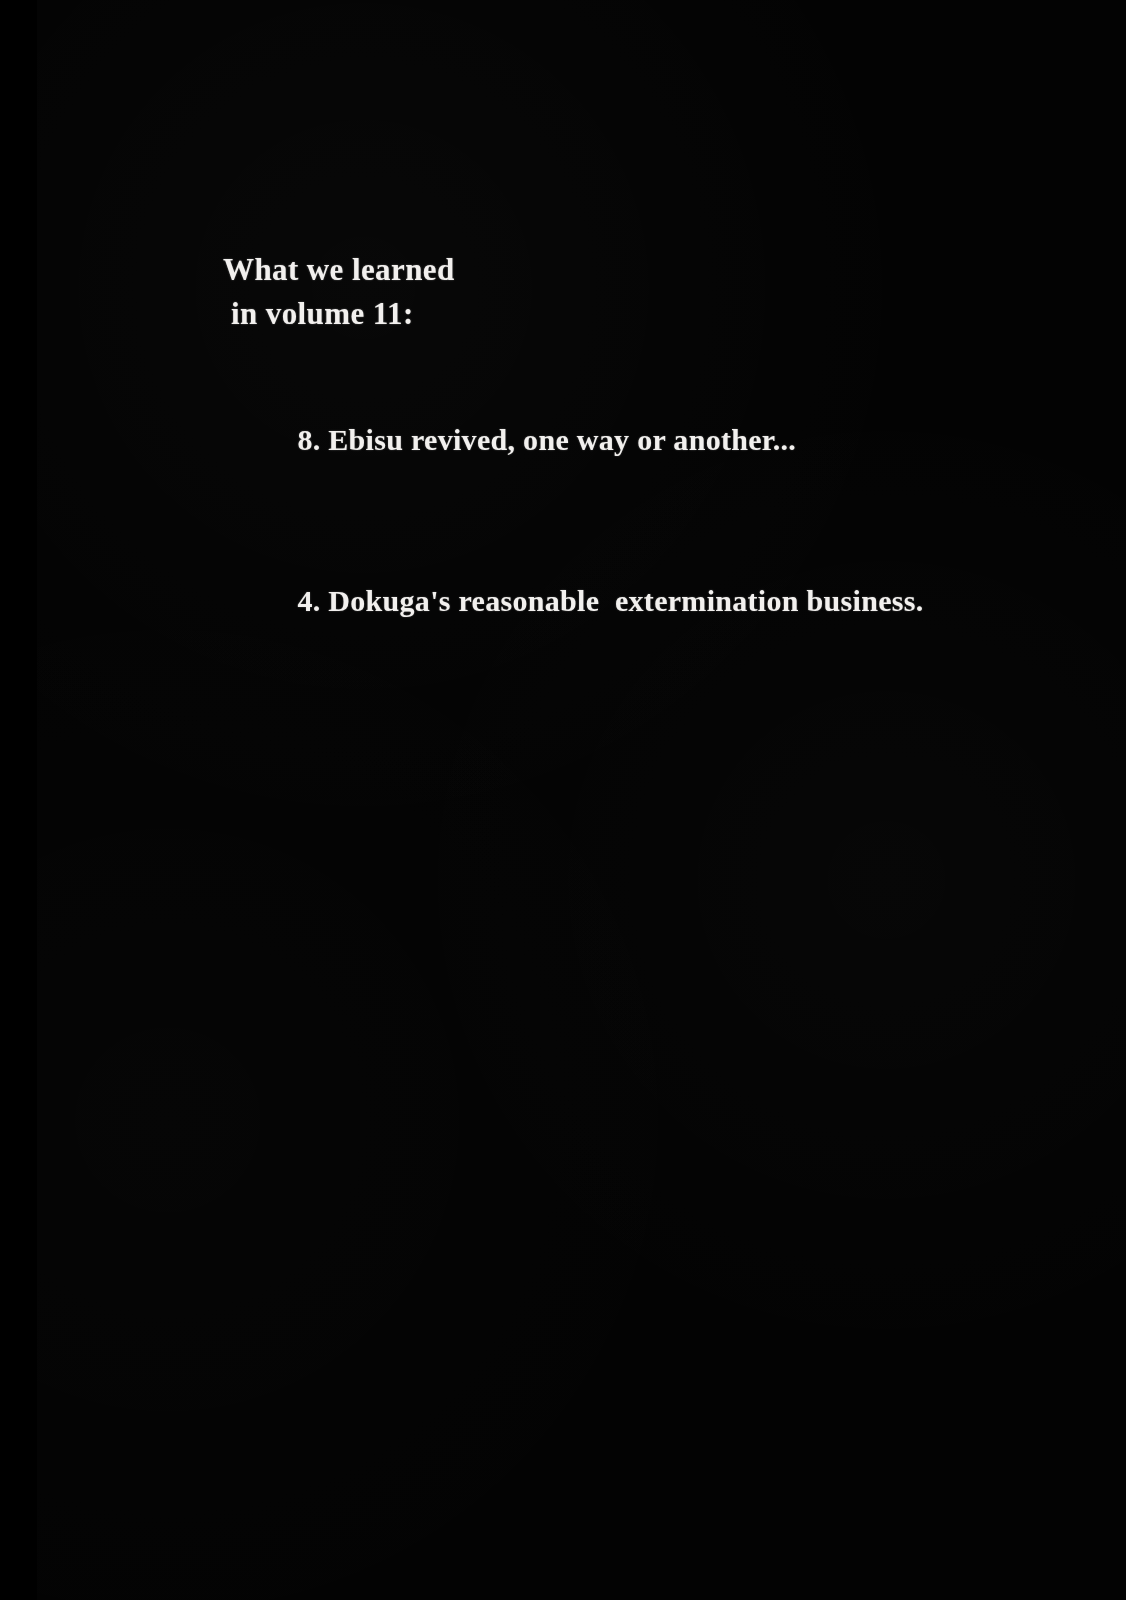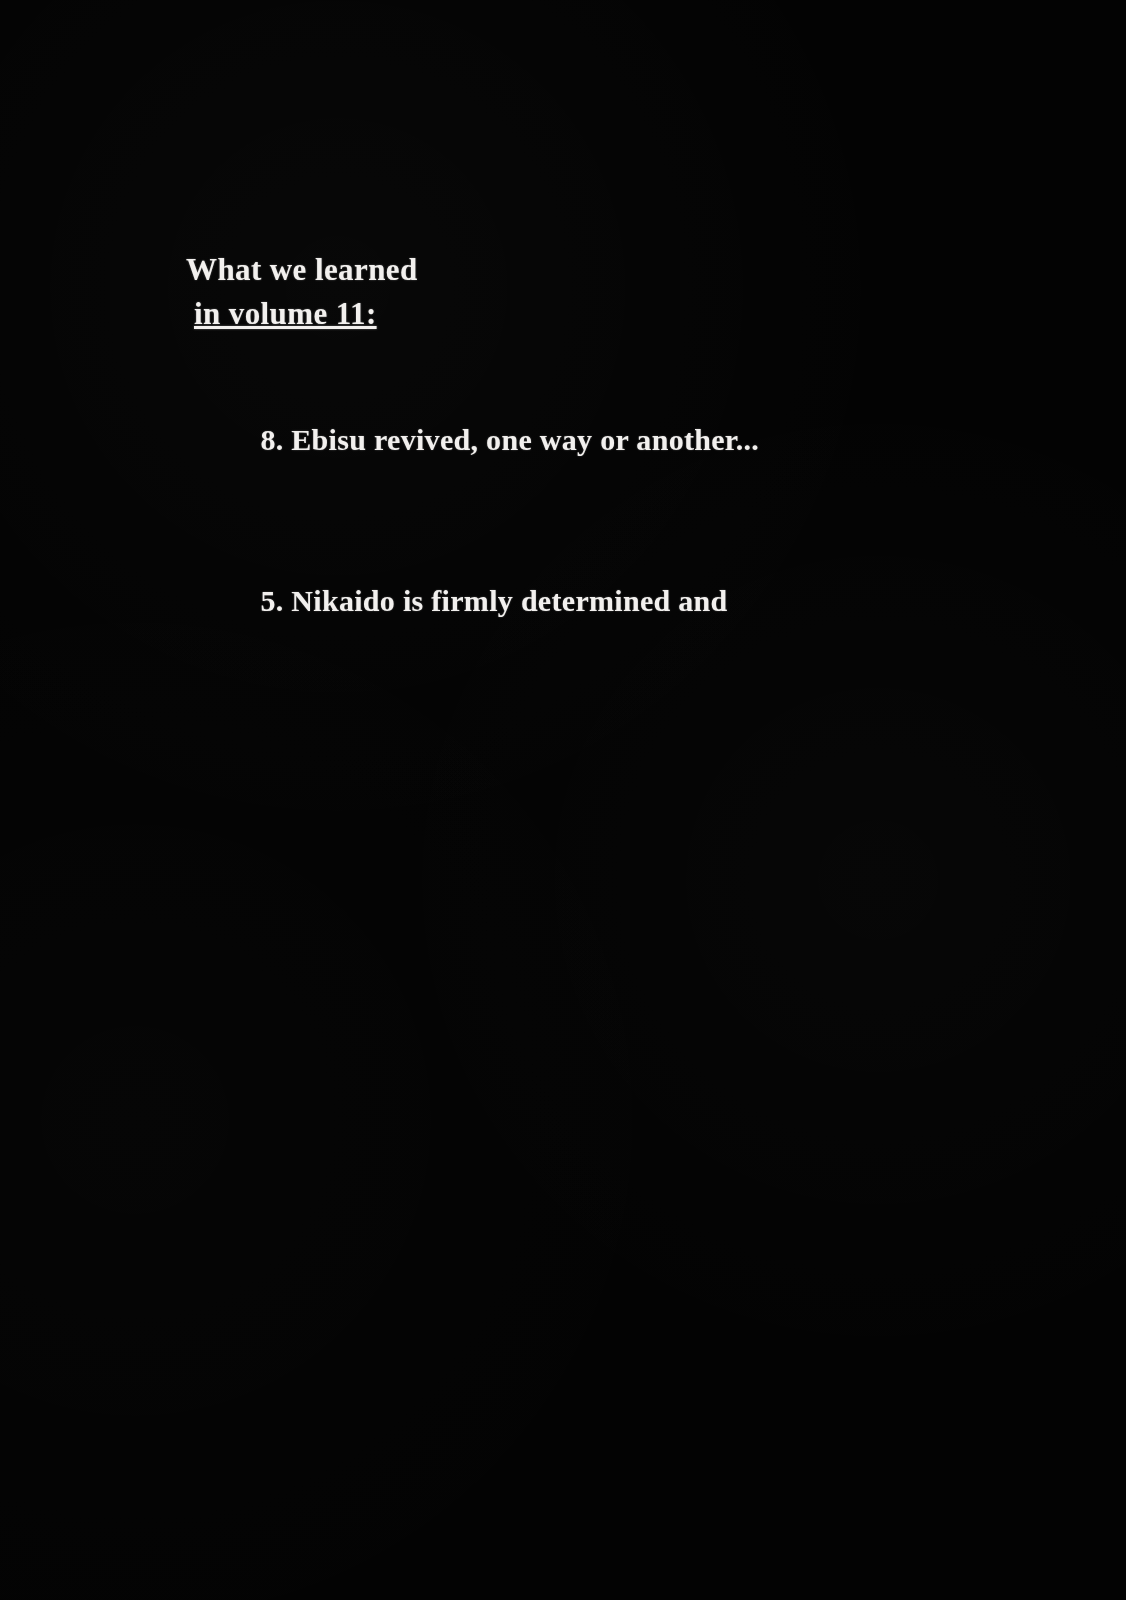--- a/index.html
+++ b/index.html
@@ -12,20 +12,21 @@
     height: 1600px;
     position: relative;
     overflow: hidden;
     font-family: "Liberation Serif", serif;
   }
 
   .page {
     position: absolute;
     inset: 0;
     background: #030303;
+    margin-left: 37px;
   }
 
   
   .grain {
     position: absolute;
     inset: 0;
     background:
       radial-gradient(circle at 30% 18%, rgba(255,255,255,0.020) 0%, rgba(0,0,0,0) 38%),
       radial-gradient(circle at 78% 55%, rgba(255,255,255,0.014) 0%, rgba(0,0,0,0) 42%),
       radial-gradient(circle at 12% 70%, rgba(255,255,255,0.012) 0%, rgba(0,0,0,0) 40%);
@@ -43,21 +44,20 @@
   .heading {
     font-size: 31px;
     font-weight: bold;
     line-height: 44px;
     letter-spacing: 0.4px;
     text-shadow: 0 0 2px rgba(255,255,255,0.35);
   }
   .heading .line2 {
     display: block;
     padding-left: 8px;
-    text-decoration: underline;
   }
 
   .list {
     margin: 0;
     padding: 0;
     list-style: none;
   }
 
   .list-item {
     font-size: 30px;
@@ -86,18 +86,20 @@
     <div class="heading">
       <span>What we learned</span>
       <span class="line2">in volume 11:</span>
     </div>
 
     <ul class="list">
       <li class="list-item">
         <span>8. Ebisu revived, one way or another...</span>
       </li>
       <li class="list-item">
-        <span>5. Nikaido is firmly determined and</span>
+        <span>4. Dokuga's reasonable  extermination business.</span>
+      </li>
+      <li class="list-item">
       </li>
     </ul>
 
   </div>
 </div>
 
 </body></html>

